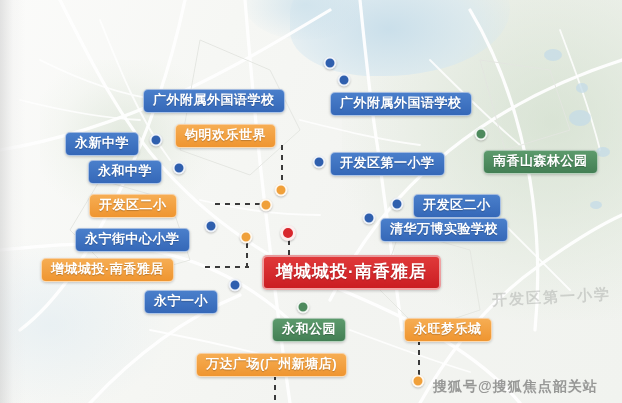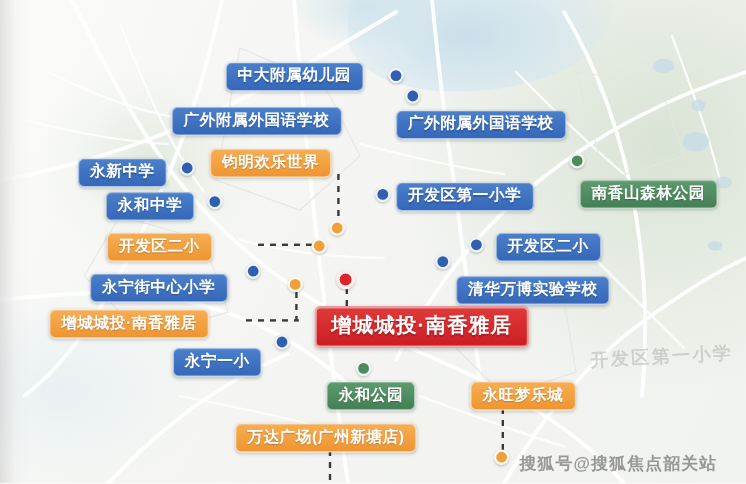--- a/index.html
+++ b/index.html
@@ -215,37 +215,36 @@
   <div class="poi-dot orange" style="left:266px; top:205px;"></div>
   <div class="poi-dot blue" style="left:211px; top:226px;"></div>
   <div class="poi-dot orange" style="left:246px; top:237px;"></div>
   <div class="poi-dot red big" style="left:288px; top:233px;"></div>
   <div class="poi-dot blue" style="left:397px; top:204px;"></div>
   <div class="poi-dot blue" style="left:369px; top:218px;"></div>
   <div class="poi-dot blue" style="left:235px; top:285px;"></div>
   <div class="poi-dot green" style="left:303px; top:307px;"></div>
   <div class="poi-dot orange" style="left:418px; top:381px;"></div>
 
-  <div class="poi-label blue" style="left:188px; top:52px;">中大附属幼儿园</div>
   <div class="poi-label blue" style="left:143px; top:89px;">广外附属外国语学校</div>
   <div class="poi-label blue" style="left:330px; top:92px;">广外附属外国语学校</div>
   <div class="poi-label orange" style="left:175px; top:124px;">钧明欢乐世界</div>
   <div class="poi-label blue" style="left:65px;  top:132px;">永新中学</div>
   <div class="poi-label blue" style="left:330px; top:152px;">开发区第一小学</div>
   <div class="poi-label green" style="left:483px; top:150px;">南香山森林公园</div>
   <div class="poi-label blue" style="left:88px;  top:160px;">永和中学</div>
   <div class="poi-label blue" style="left:413px; top:194px;">开发区二小</div>
   <div class="poi-label orange" style="left:89px;  top:194px;">开发区二小</div>
   <div class="poi-label blue" style="left:75px;  top:228px;">永宁街中心小学</div>
-  <div class="poi-label blue" style="left:380px; top:230px;">清华万博实验学校</div>
+  <div class="poi-label blue" style="left:380px; top:218px;">清华万博实验学校</div>
   <div class="poi-label orange" style="left:41px;  top:258px;">增城城投·南香雅居</div>
   <div class="poi-label red" style="left:262px; top:255px;">增城城投·南香雅居</div>
   <div class="poi-label blue" style="left:144px; top:290px;">永宁一小</div>
   <div class="poi-label green" style="left:272px; top:318px;font-family:Liberation Serif, serif;">永和公园</div>
-  <div class="poi-label orange" style="left:392px; top:318px;">永旺梦乐城</div>
+  <div class="poi-label orange" style="left:404px; top:318px;">永旺梦乐城</div>
   <div class="poi-label orange" style="left:196px; top:353px;">万达广场(广州新塘店)</div>
 
   <div class="watermark" style="left:433px; top:378px;">
     <span>搜狐号@搜狐焦点韶关站</span>
   </div>
 
   <div class="vignette-left"></div>
 </div>
 
 </body></html>

